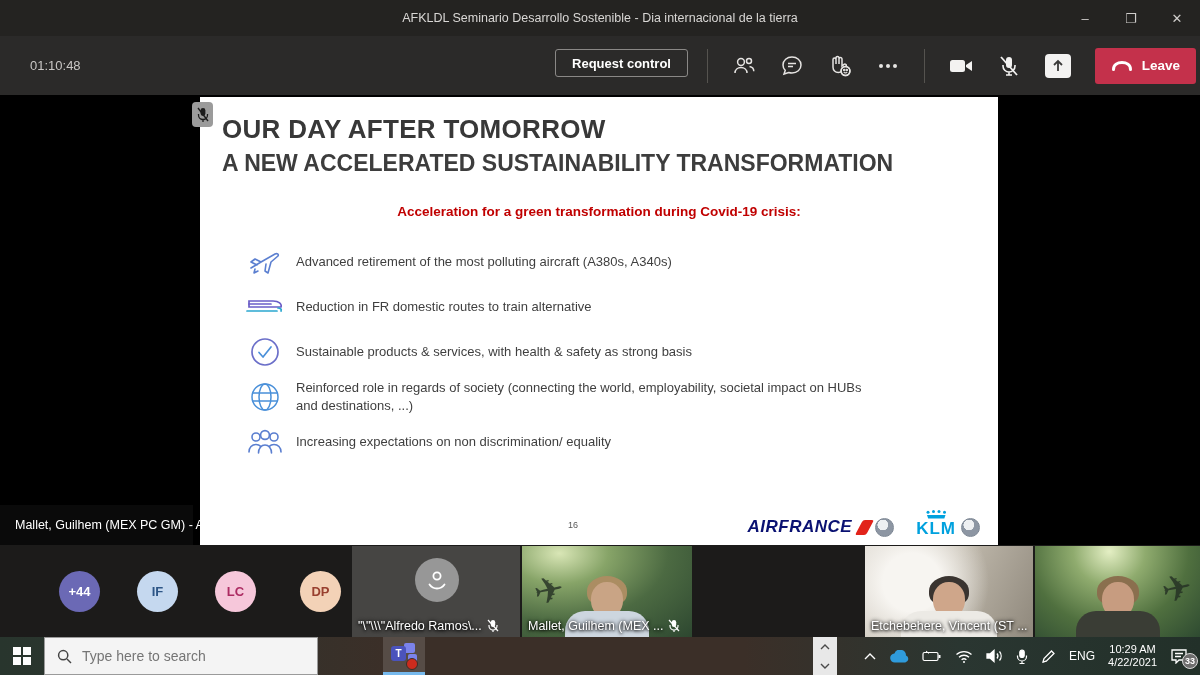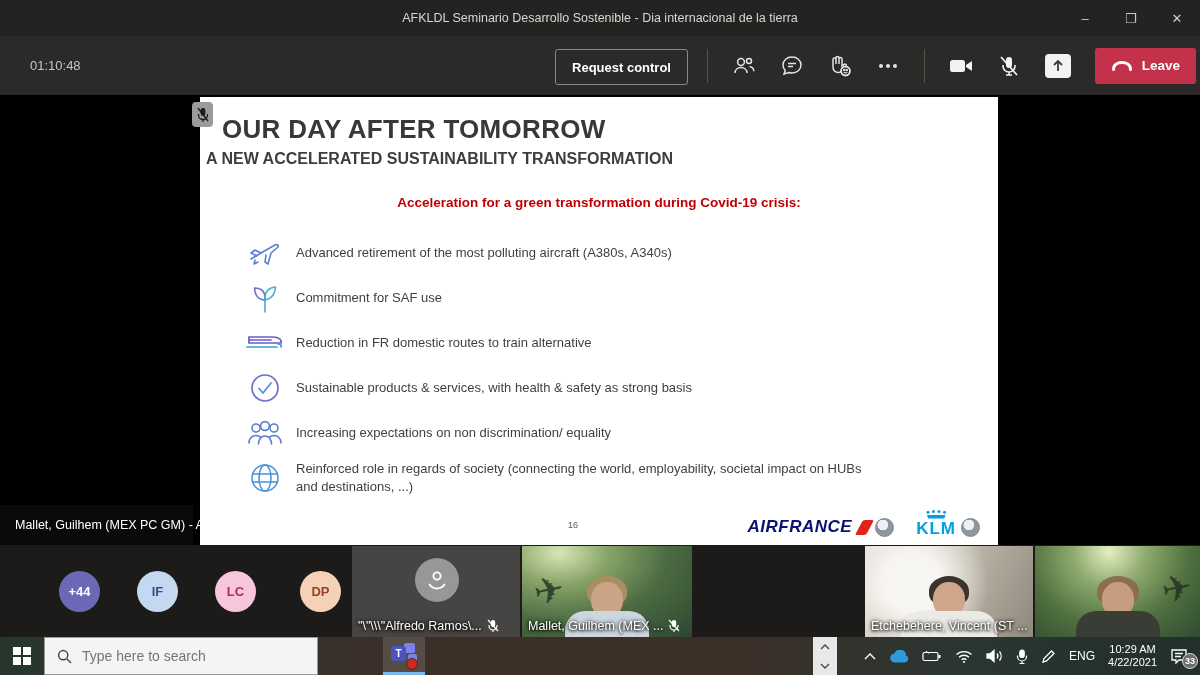--- a/index.html
+++ b/index.html
@@ -11,36 +11,36 @@
   
   .titlebar { position:absolute; top:0; left:0; width:1200px; height:36px;
     background:#242321; display:flex; align-items:center; }
   .titlebar-title { flex:1; text-align:center; color:#d9d7d5; font-size:12.5px; }
   .win-controls { position:absolute; right:0; top:0; height:36px; display:flex; }
   .win-btn { width:46px; height:36px; display:flex; align-items:center; justify-content:center;
     color:#cfcdcb; font-size:13px; cursor:default; }
   
   .toolbar { position:absolute; top:36px; left:0; width:1200px; height:59px; background:#2b2a29; }
   .timer { position:absolute; left:30px; top:22px; color:#c8c6c4; font-size:13px; }
-  .request-btn { position:absolute; left:555px; top:13px; width:133px; height:36px;
+  .request-btn { position:absolute; left:555px; top:13px; width:133px; height:28px;
     background:transparent; border:1px solid #8a8886; border-radius:3px;
     color:#fff; font-size:13px; font-weight:bold; }
   .tb-right { position:absolute; right:4px; top:0; height:59px; display:flex; align-items:center; gap:24px; }
   .tb-icon { width:24px; height:24px; display:flex; align-items:center; justify-content:center; }
   .tb-icon svg { display:block; }
   .tb-divider { width:1px; height:34px; background:#55534f; }
   .share-chip { width:26px; height:24px; background:#f3f2f1; border-radius:4px;
     display:flex; align-items:center; justify-content:center; }
   .leave-btn { height:36px; padding:0 16px; background:#c4314b; border:none; border-radius:3px;
     color:#fff; font-size:13.5px; font-weight:bold; display:flex; align-items:center; gap:9px; }
   
   .stage { position:absolute; top:95px; left:0; width:1200px; height:450px; background:#000; }
   .slide { position:absolute; left:200px; top:2px; width:798px; height:448px; background:#fff; color:#3d3d3d; }
   .slide-title { margin:17px 0 0 22px; font-size:26px; font-weight:bold; letter-spacing:.3px; color:#383838; }
-  .slide-subtitle { margin:5px 0 0 6px; font-size:16px; font-weight:bold; color:#3d3d3d; }
+  .slide-subtitle { margin:5px 0 0 22px; font-size:23px; font-weight:bold; color:#3d3d3d; }
   .slide-highlight { margin-top:27px; text-align:center; color:#c00000; font-weight:bold; font-size:13.5px; }
   .bullets { list-style:none; margin:20px 16px 0 44px; }
   .bullets li { display:flex; align-items:center; min-height:45px; }
   .b-icon { width:42px; flex:0 0 42px; display:flex; align-items:center; justify-content:center; }
   .b-text { font-size:13px; color:#3f3f3f; max-width:590px; margin-left:10px; line-height:1.35; }
   .page-num { position:absolute; left:368px; bottom:15px; font-size:9px; color:#595959; }
   .logos { position:absolute; right:18px; bottom:8px; display:flex; align-items:flex-end; gap:22px; }
   .af-logo { display:flex; align-items:center; gap:5px; }
   .af-text { color:#0a1172; font-weight:bold; font-size:17px; letter-spacing:.5px;font-style:italic; }
   .af-slash { width:11px; height:15px; background:#e2231a; transform:skewX(-28deg); border-radius:2px; margin-left:2px; }
@@ -211,68 +211,58 @@
         <li>
           <span class="b-icon">
             <svg width="36" height="30" viewBox="0 0 36 30" fill="none" stroke="#5b7fd0" stroke-width="1.6" stroke-linecap="round" stroke-linejoin="round">
               <path d="M4 21l10-6 14-8c2-1 4 0 3 2l-7 6-3 11-3-2 1-7M14 15l-6-3-4 3 6 3M11 24l-4 2 1-4"></path>
             </svg>
           </span>
           <span class="b-text">Advanced retirement of the most polluting aircraft (A380s, A340s)</span>
         </li>
         <li>
           <span class="b-icon">
-            <svg width="30" height="32" viewBox="0 0 30 32" fill="none" stroke="#5b9fd0" stroke-width="1.6" stroke-linecap="round" stroke-linejoin="round">
-              <path d="M15 30V16"></path>
-              <path d="M15 18C7 18 4.5 11 4.5 6c7 0 10.5 4 10.5 10z" stroke="#6b6fc9"></path>
-              <path d="M15 18c8-1.5 10.5-8 10.5-13-7 .8-10.5 5-10.5 11z" stroke="#3fb3c9"></path>
-            </svg>
-          </span>
-          <span class="b-text">Commitment for SAF use</span>
-        </li>
-        <li>
-          <span class="b-icon">
             <svg width="40" height="24" viewBox="0 0 40 24" fill="none" stroke-width="1.7" stroke-linecap="round">
               <path d="M4 6h24c6 0 9 3 8 6H4z" stroke="#6b5ec7"></path>
               <path d="M4 9h22" stroke="#6b5ec7"></path>
               <path d="M2 16h30" stroke="#2aa7cf"></path>
               <path d="M33 13c2 0 4 1 3 3" stroke="#2aa7cf"></path>
             </svg>
           </span>
           <span class="b-text">Reduction in FR domestic routes to train alternative</span>
         </li>
         <li>
           <span class="b-icon">
             <svg width="32" height="32" viewBox="0 0 32 32" fill="none" stroke-width="1.7" stroke-linecap="round" stroke-linejoin="round">
               <circle cx="16" cy="16" r="13" stroke="#6b6fc9"></circle>
               <path d="M10 16.5l4 4.5 8-10" stroke="#4a90d9"></path>
             </svg>
           </span>
           <span class="b-text">Sustainable products &amp; services, with health &amp; safety as strong basis</span>
+        </li>
+        <li>
+          <span class="b-icon">
+            <svg width="32" height="32" viewBox="0 0 32 32" fill="none" stroke="#4a90d9" stroke-width="1.5">
+              <circle cx="16" cy="16" r="13"></circle>
+              <ellipse cx="16" cy="16" rx="6" ry="13"></ellipse>
+              <path d="M3.5 12h25M3.5 20h25"></path>
+            </svg>
+          </span>
+          <span class="b-text">Reinforced role in regards of society (connecting the world, employability, societal impact on HUBs and destinations, ...)</span>
         </li>
         <li>
           <span class="b-icon">
             <svg width="38" height="28" viewBox="0 0 38 28" fill="none" stroke="#5b7fd0" stroke-width="1.6" stroke-linecap="round">
               <circle cx="10" cy="9" r="4"></circle>
                 <circle cx="19" cy="7" r="4.4"></circle>
                 <circle cx="28" cy="9" r="4"></circle>
               <path d="M3 24c0-4.5 3-7.5 7-7.5 2 0 3.6.7 4.8 1.8M35 24c0-4.5-3-7.5-7-7.5-2 0-3.6.7-4.8 1.8M12.5 25c0-4.8 2.8-8 6.5-8s6.5 3.2 6.5 8"></path>
             </svg>
           </span>
           <span class="b-text">Increasing expectations on non discrimination/ equality</span>
-        </li>
-        <li>
-          <span class="b-icon">
-            <svg width="32" height="32" viewBox="0 0 32 32" fill="none" stroke="#4a90d9" stroke-width="1.5">
-              <circle cx="16" cy="16" r="13"></circle>
-              <ellipse cx="16" cy="16" rx="6" ry="13"></ellipse>
-              <path d="M3.5 12h25M3.5 20h25"></path>
-            </svg>
-          </span>
-          <span class="b-text">Reinforced role in regards of society (connecting the world, employability, societal impact on HUBs and destinations, ...)</span>
         </li>
       </ul>
 
       <span class="page-num">16</span>
 
       <div class="logos">
         <div class="af-logo">
           <span class="af-text">AIRFRANCE</span>
           <span class="af-slash"></span>
           <span class="skyteam"></span>

